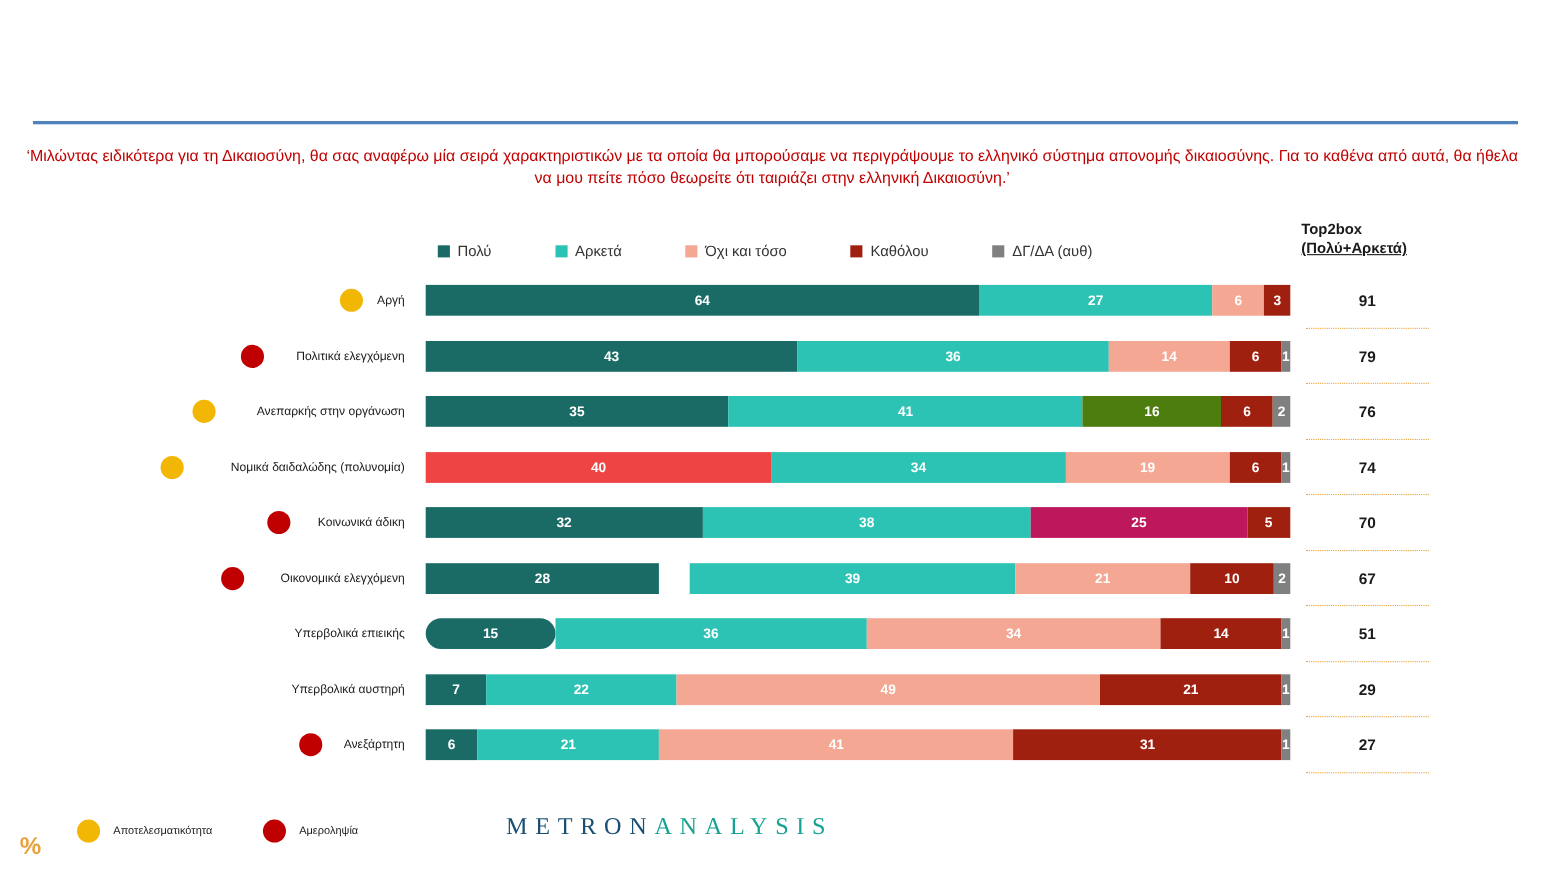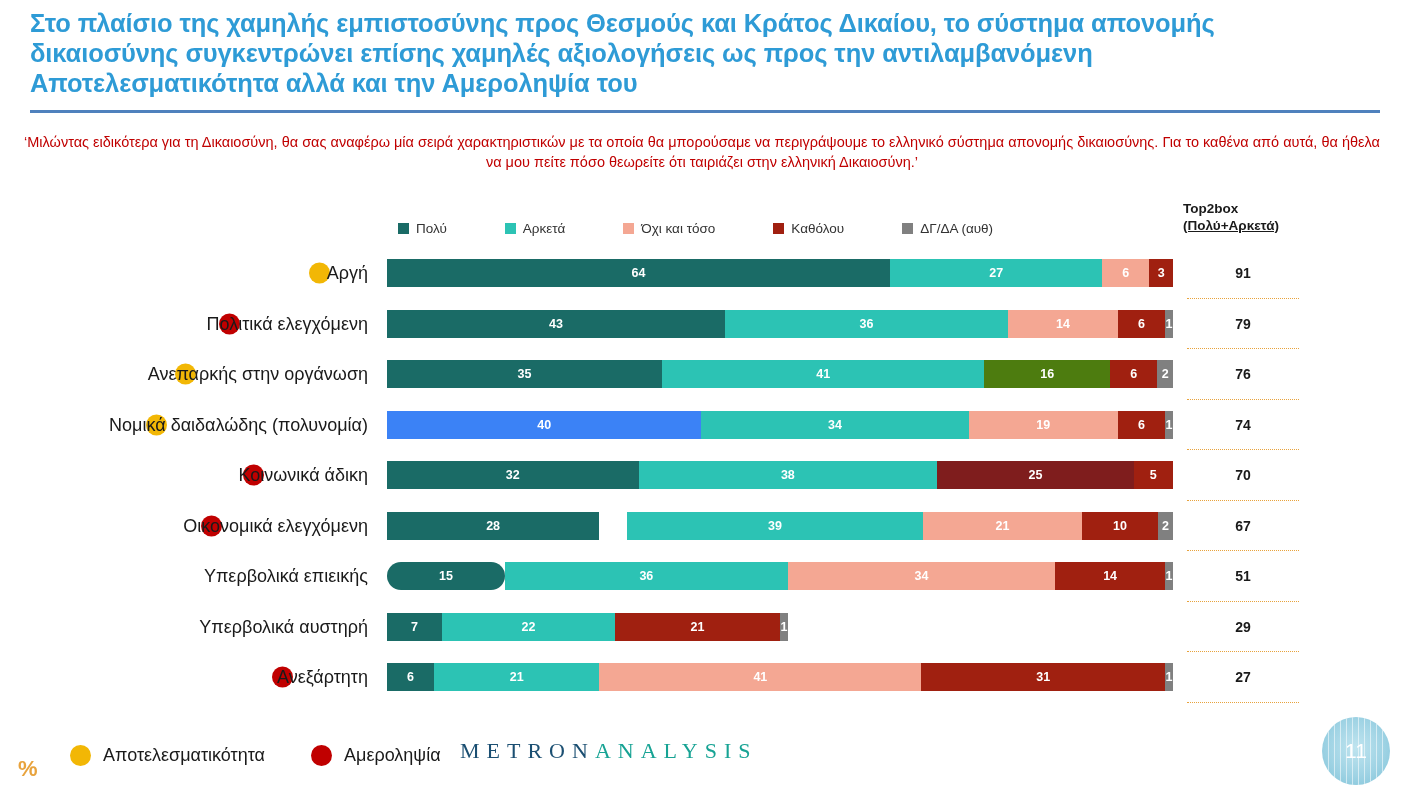--- a/index.html
+++ b/index.html
@@ -98,21 +98,21 @@
     top: 50%;
     transform: translateY(-50%);
     width: 21px; height: 21px;
     border-radius: 50%;
   }
   .row-label {
     position: absolute;
     top: 50%;
     transform: translateY(-50%);
     right: 1036px;   
-    font-size: 18px;
+    font-size: 11px;
     color: #1a1a1a;
     white-space: nowrap;
     text-align: right;
   }
   .bar {
     position: absolute;
     left: 387px;
     top: 50%;
     transform: translateY(-50%);
     height: 28px;
@@ -161,21 +161,21 @@
   .foot-legend {
     position: absolute;
     left: 70px; top: 745px;
     display: flex;
     align-items: center;
   }
   .foot-item {
     display: flex;
     align-items: center;
     margin-right: 46px;
-    font-size: 18px;
+    font-size: 10px;
     color: #1a1a1a;
   }
   .foot-dot {
     width: 21px; height: 21px;
     border-radius: 50%;
     margin-right: 12px;
   }
   .logo {
     position: absolute;
     left: 460px; top: 738px;
@@ -209,23 +209,20 @@
     top: 0; bottom: 0;
     width: 1px;
     background: rgba(255,255,255,0.55);
   }
 </style>
 </head>
 <body>
 
 <div id="slide">
 
-  <div class="title-wrap">
-    <div class="title">Στο πλαίσιο της χαμηλής εμπιστοσύνης προς Θεσμούς και Κράτος Δικαίου, το σύστημα απονομής δικαιοσύνης συγκεντρώνει επίσης χαμηλές αξιολογήσεις ως προς την  αντιλαμβανόμενη Αποτελεσματικότητα αλλά και την Αμεροληψία του</div>
-  </div>
   <div class="title-rule"></div>
 
   <div class="question">‘Μιλώντας ειδικότερα για τη Δικαιοσύνη, θα σας αναφέρω μία σειρά χαρακτηριστικών με τα οποία θα μπορούσαμε να περιγράψουμε το ελληνικό σύστημα απονομής δικαιοσύνης. Για το καθένα από αυτά, θα ήθελα να μου πείτε πόσο θεωρείτε ότι ταιριάζει στην ελληνική Δικαιοσύνη.’</div>
 
   <div class="legend" id="legend">
       <div class="legend-item">
         <span class="legend-swatch" style="background: rgb(26, 107, 102);"></span>
         <span>Πολύ</span>
       </div>
       <div class="legend-item">
@@ -287,36 +284,36 @@
           <div class="seg" style="background: rgb(160, 32, 16); width: 6%;">6</div>
           <div class="seg" style="background: rgb(128, 128, 128); width: 2%;">2</div>
         </div>
         <div class="t2b">76</div>
         <div class="t2b-sep"></div>
       </div>
       <div class="row">
         <div class="dot" style="background: rgb(242, 183, 5); left: 145.797px;"></div>
         <div class="row-label">Νομικά δαιδαλώδης (πολυνομία)</div>
         <div class="bar">
-          <div class="seg" style="background: #3b82f6; width: 40%;">40</div>
+          <div class="seg" style="background: #ef4444; width: 40%;">40</div>
           <div class="seg" style="background: rgb(44, 195, 180); width: 34%;">34</div>
           <div class="seg" style="background: rgb(244, 167, 147); width: 19%;">19</div>
           <div class="seg" style="background: rgb(160, 32, 16); width: 6%;">6</div>
           <div class="seg" style="background: rgb(128, 128, 128); width: 1%;">1</div>
         </div>
         <div class="t2b">74</div>
         <div class="t2b-sep"></div>
       </div>
       <div class="row">
         <div class="dot" style="background: rgb(192, 0, 0); left: 242.891px;"></div>
         <div class="row-label">Κοινωνικά άδικη</div>
         <div class="bar">
           <div class="seg" style="background: rgb(26, 107, 102); width: 32%;">32</div>
           <div class="seg" style="background: rgb(44, 195, 180); width: 38%;">38</div>
-          <div class="seg" style="background: #7f1d1d; width: 25%;">25</div>
+          <div class="seg" style="background: #be185d; width: 25%;">25</div>
           <div class="seg" style="background: rgb(160, 32, 16); width: 5%;">5</div>
         </div>
         <div class="t2b">70</div>
         <div class="t2b-sep"></div>
       </div>
       <div class="row">
         <div class="dot" style="background: rgb(192, 0, 0); left: 201.406px;"></div>
         <div class="row-label">Οικονομικά ελεγχόμενη</div>
         <div class="bar">
           <div class="seg" style="background: rgb(26, 107, 102); width: 28%;">28</div>
@@ -338,20 +335,21 @@
           <div class="seg" style="background: rgb(128, 128, 128); width: 1%;">1</div>
         </div>
         <div class="t2b">51</div>
         <div class="t2b-sep"></div>
       </div>
       <div class="row">
         <div class="row-label">Υπερβολικά αυστηρή</div>
         <div class="bar">
           <div class="seg" style="background: rgb(26, 107, 102); width: 7%;">7</div>
           <div class="seg" style="background: rgb(44, 195, 180); width: 22%;">22</div>
+          <div class="seg" style="background: rgb(244, 167, 147); width: 49%;">49</div>
           <div class="seg" style="background: rgb(160, 32, 16); width: 21%;">21</div>
           <div class="seg" style="background: rgb(128, 128, 128); width: 1%;">1</div>
         </div>
         <div class="t2b">29</div>
         <div class="t2b-sep"></div>
       </div>
       <div class="row">
         <div class="dot" style="background: rgb(192, 0, 0); left: 271.812px;"></div>
         <div class="row-label">Ανεξάρτητη</div>
         <div class="bar">
@@ -376,29 +374,14 @@
       <div class="foot-item">
         <span class="foot-dot" style="background: rgb(192, 0, 0);"></span>
         <span>Αμεροληψία</span>
       </div>
     </div>
 
   <div class="logo">
     <span class="metron">METRON</span><span class="analysis">ANALYSIS</span>
   </div>
 
-  <div class="page-badge">
-    <div class="badge-lines" id="badgelines">
-        <i style="left: 6px;"></i>
-        <i style="left: 12px;"></i>
-        <i style="left: 18px;"></i>
-        <i style="left: 24px;"></i>
-        <i style="left: 30px;"></i>
-        <i style="left: 36px;"></i>
-        <i style="left: 42px;"></i>
-        <i style="left: 48px;"></i>
-        <i style="left: 54px;"></i>
-        <i style="left: 60px;"></i>
-      </div>
-    <span style="position:relative">11</span>
-  </div>
 
 </div>
 
 </body></html>

